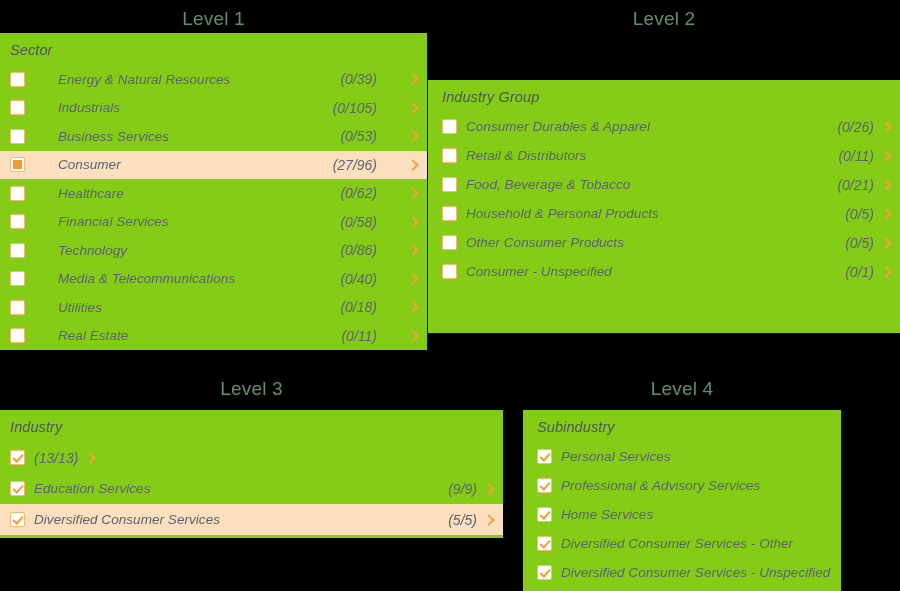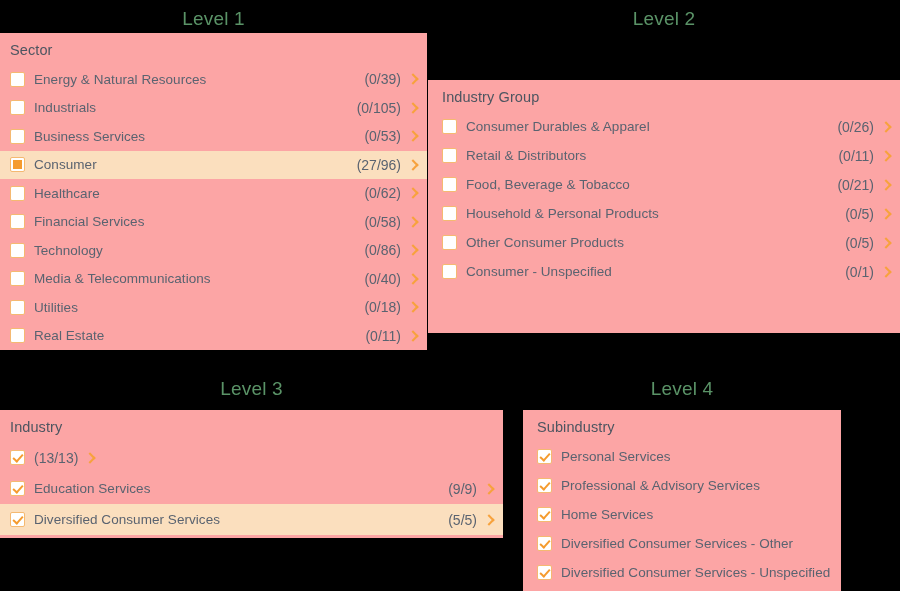--- a/index.html
+++ b/index.html
@@ -21,23 +21,24 @@
     font-size: 19px;
     font-weight: normal;
     color: #5a9367;
     text-align: center;
     letter-spacing: 0.2px;
     white-space: nowrap;
   }
 
   .panel {
     position: absolute;
-    background: #fca5a5;
+    background: #84cc16;
     overflow: hidden;
     box-sizing: border-box;
+    font-style: italic;
   }
 
   .panel-header {
     font-size: 14.5px;
     color: #4d5560;
     padding: 9px 0 7px 10px;
     letter-spacing: 0.1px;
   }
 
   .row {
@@ -126,21 +127,21 @@
   #panel-l1 { left: 0px;   top: 33px;  width: 427px; height: 317px; }
   #panel-l2 { left: 428px; top: 80px;  width: 472px; height: 253px; }
   #panel-l3 { left: 0px;   top: 410px; width: 503px; height: 128px; }
   #panel-l4 { left: 523px; top: 410px; width: 318px; height: 181px; }
 
   #panel-l2 .row, #panel-l2 .panel-header { padding-left: 14px; }
   #panel-l4 .row, #panel-l4 .panel-header { padding-left: 14px; }
   #panel-l2 .row { height: 29px; }
   #panel-l4 .row { height: 29px; }
   #panel-l3 .row { height: 31px; }
-  #panel-l1 .row { height: 28.5px; }
+  #panel-l1 .row { height: 28.5px; gap: 24px; }
 </style>
 </head>
 <body>
 
 <div class="level-title" id="title-l1">Level 1</div>
 <div class="level-title" id="title-l2">Level 2</div>
 <div class="level-title" id="title-l3">Level 3</div>
 <div class="level-title" id="title-l4">Level 4</div>
 
 <div class="panel" id="panel-l1">

